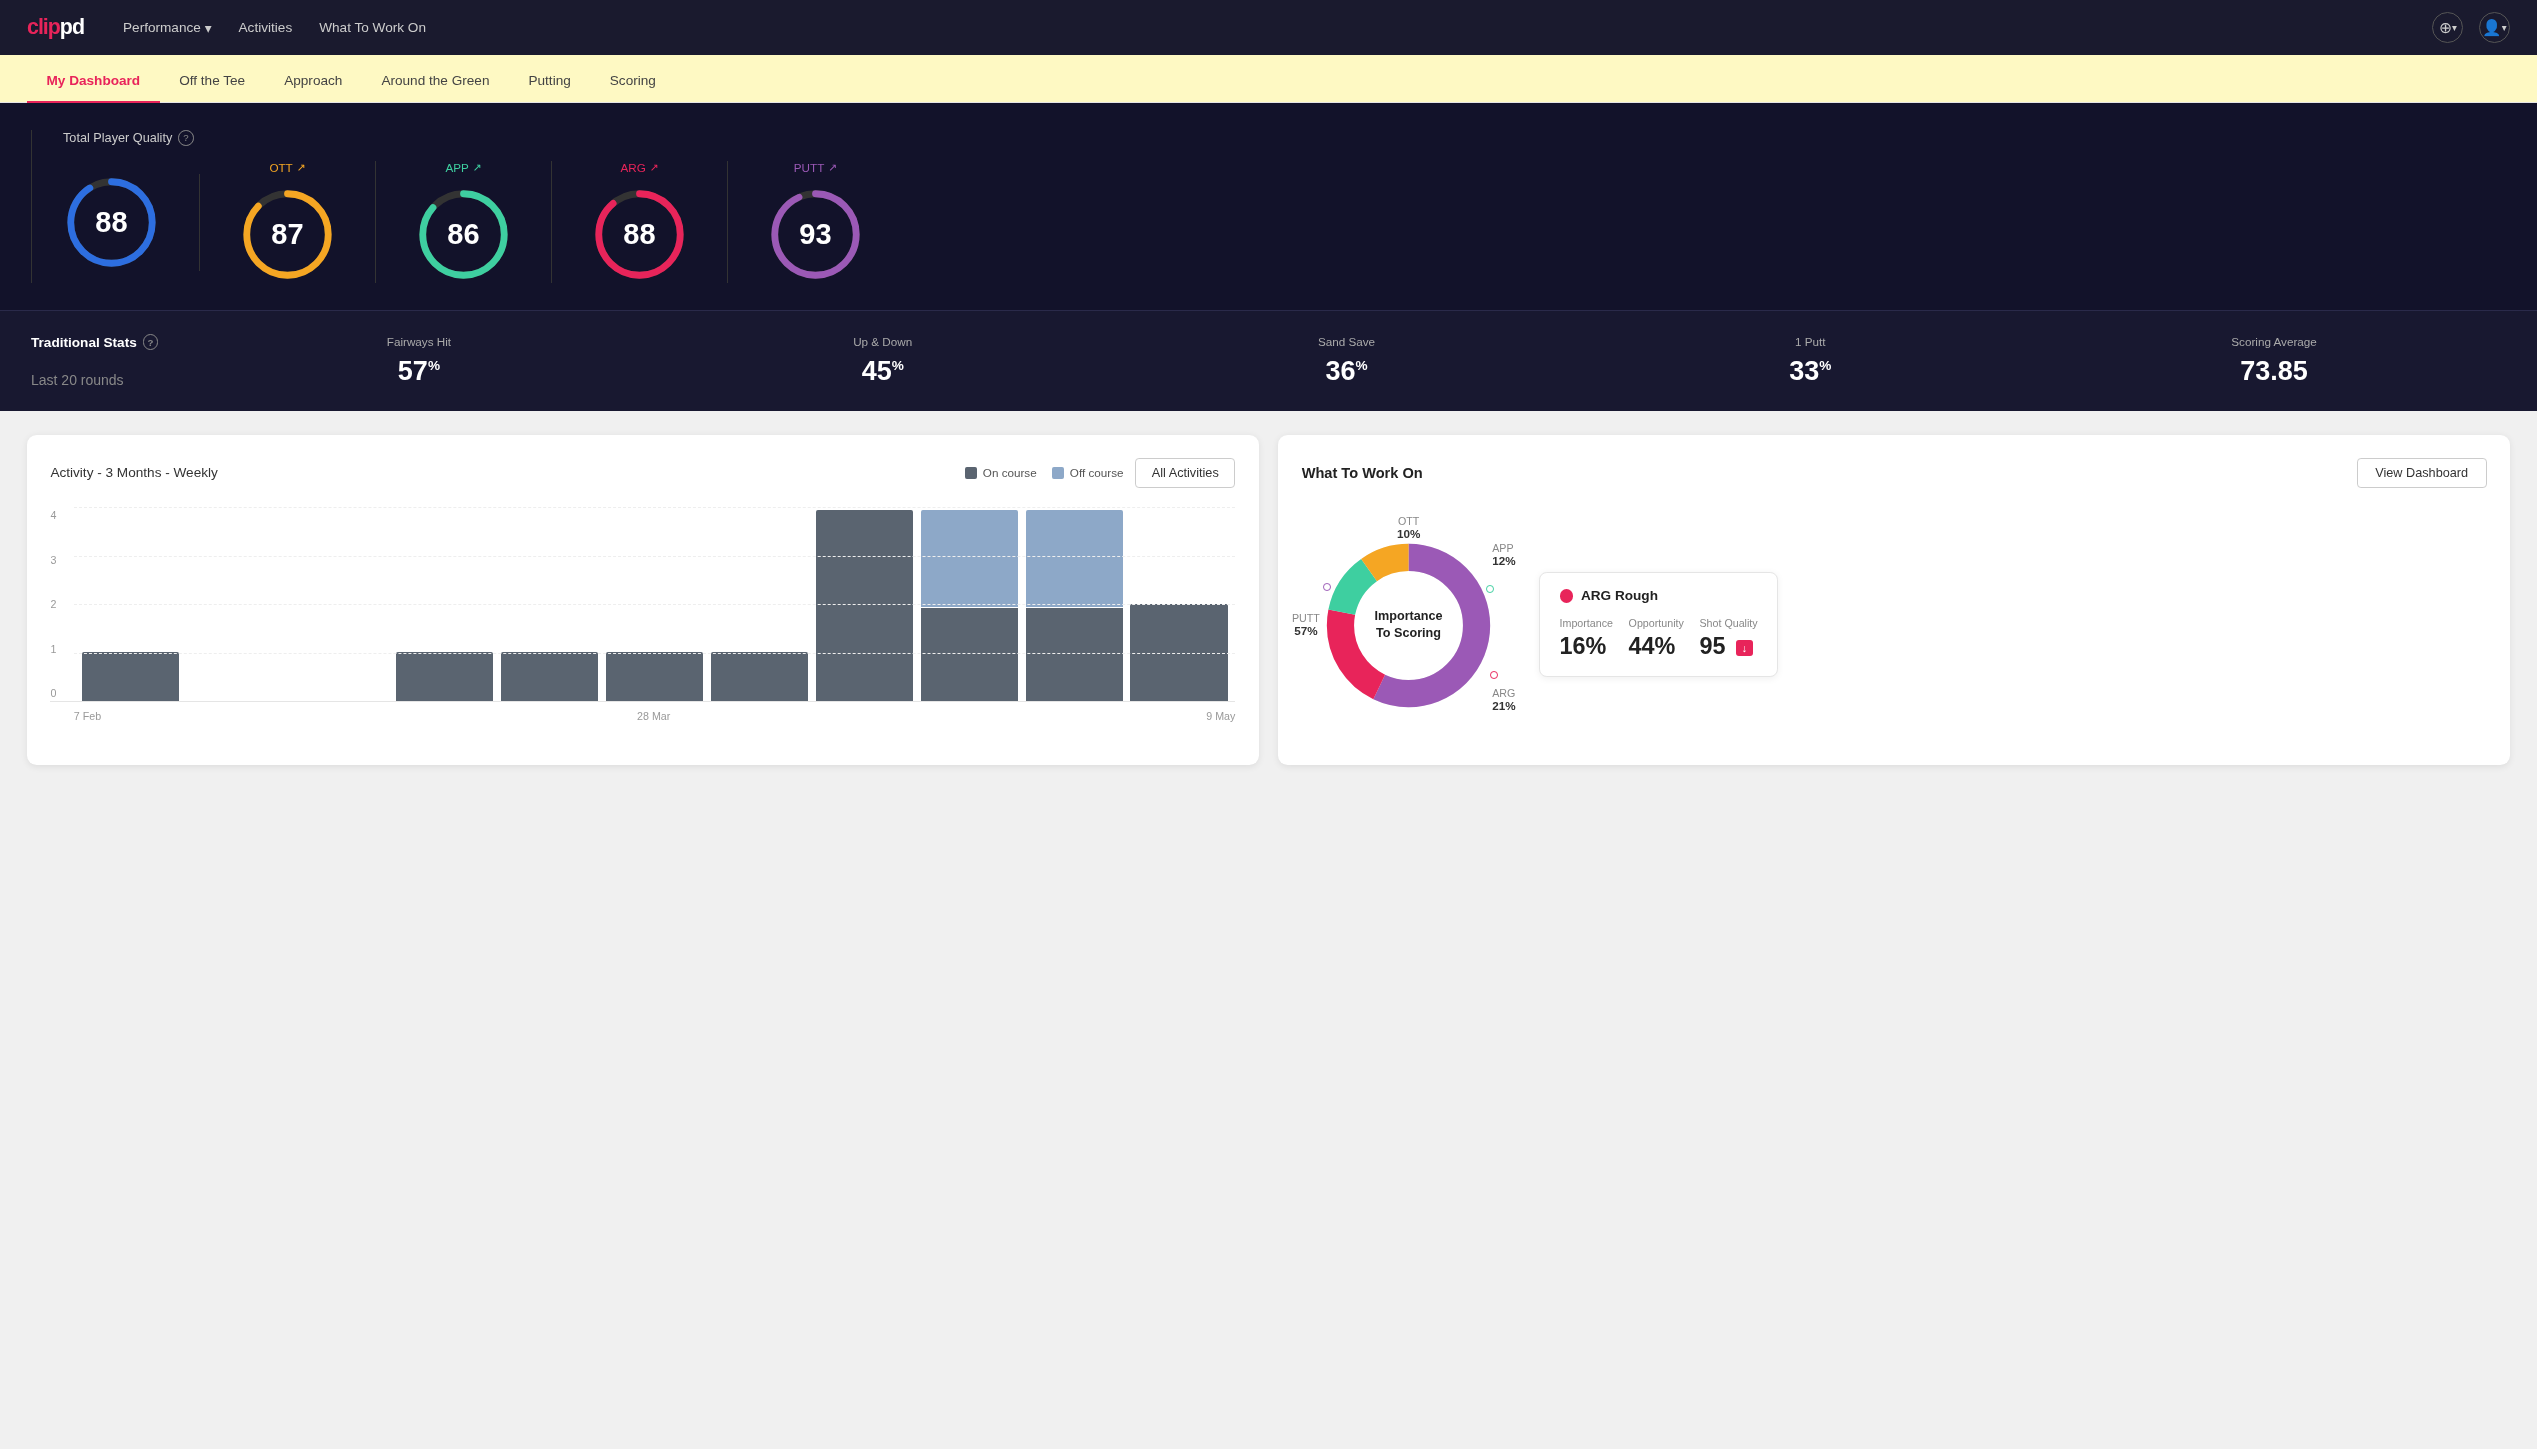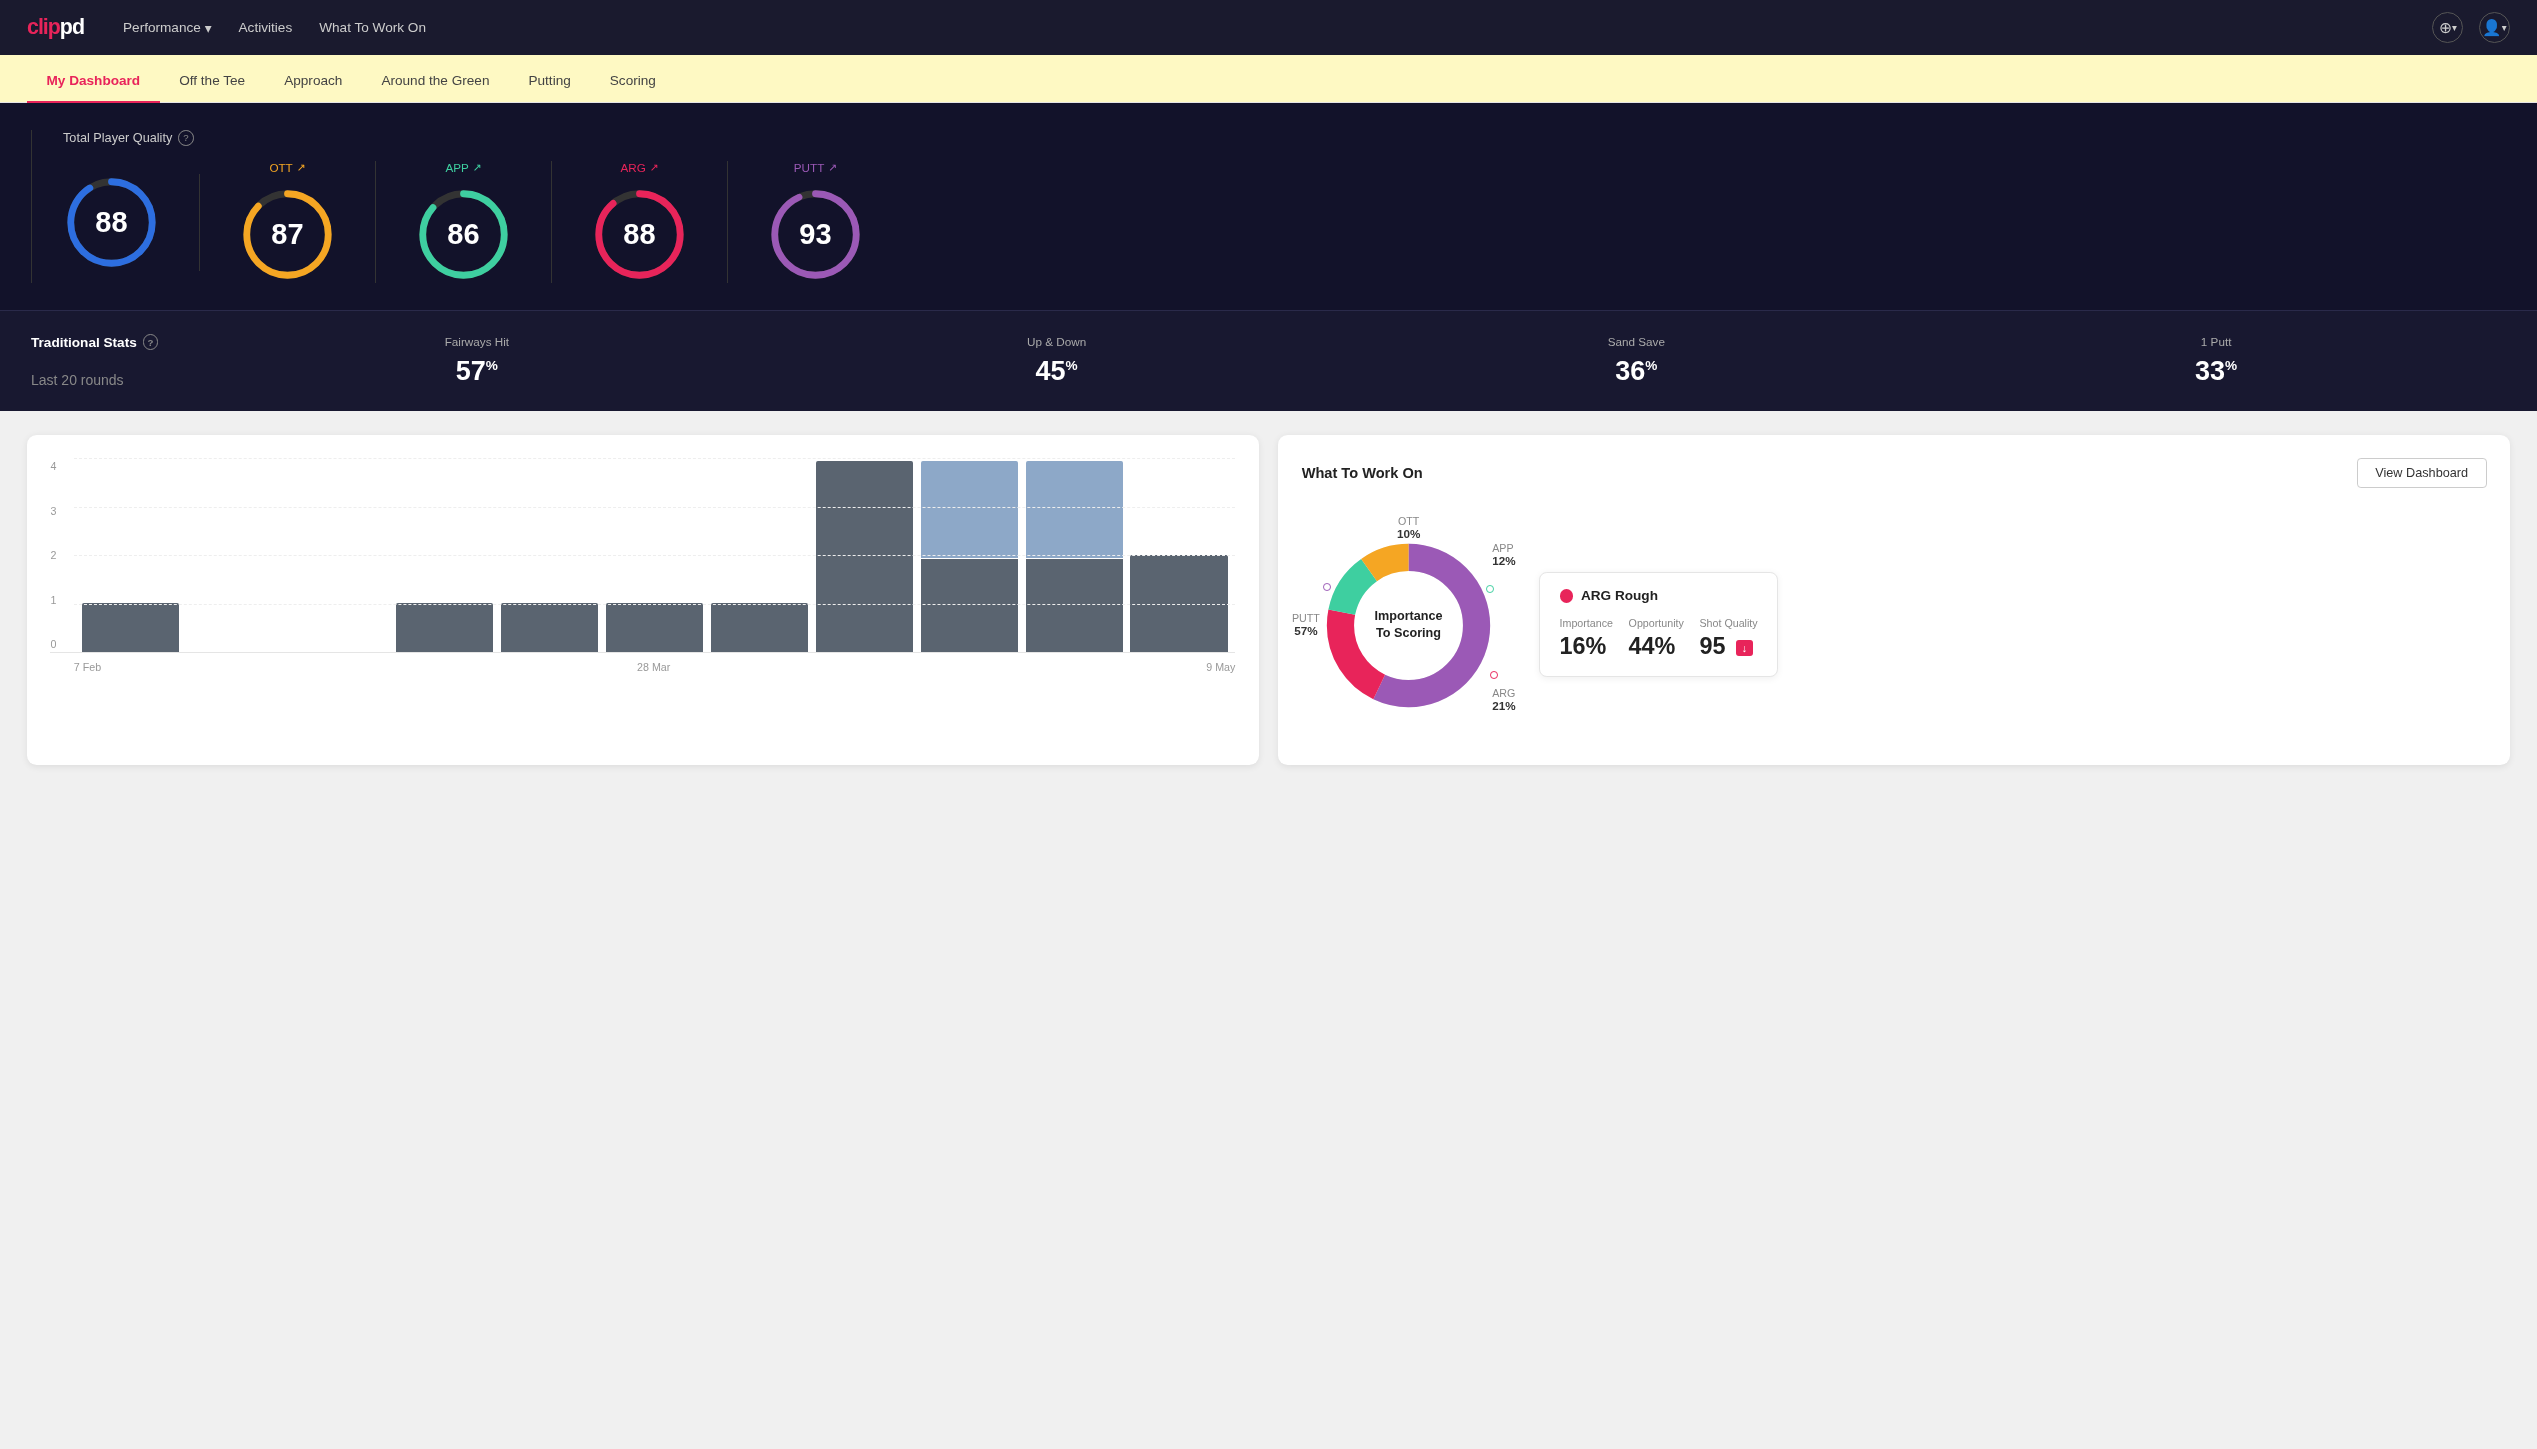--- a/index.html
+++ b/index.html
@@ -384,25 +384,45 @@
     <div class="stat-value">
       <span>36</span><sup>%</sup>
     </div>
   </div>
   <div class="stat-item">
     <div class="stat-name">1 Putt</div>
     <div class="stat-value">
       <span>33</span><sup>%</sup>
     </div>
   </div>
+  <div class="stat-item">
+    <div class="stat-name">Scoring Average</div>
+    <div class="stat-value">73.85</div>
+  </div>
 </div>
 
 <div class="cards-row">
 
   <div class="card card-left">
+    <div class="chart-header">
+      <span class="chart-title">Activity - 3 Months - Weekly</span>
+      <div style="display:flex;align-items:center;gap:11.7px;">
+        <div class="legend">
+          <div class="legend-item">
+            <div class="legend-dot" style="background:#5a6470;"></div>
+            <span>On course</span>
+          </div>
+          <div class="legend-item">
+            <div class="legend-dot" style="background:#8da8c8;"></div>
+            <span>Off course</span>
+          </div>
+        </div>
+        <button class="all-activities-btn">All Activities</button>
+      </div>
+    </div>
 
     <div style="position:relative;">
       <div style="display:flex;align-items:flex-end;gap:0;height:195px;padding-left:23.4px;border-bottom:1px solid #e5e5e5;position:relative;">
 
         <div style="position:absolute;left:0;top:0;height:100%;display:flex;flex-direction:column;justify-content:space-between;padding:1.9px 0;">
           <span style="font-size:10.7px;color:#999;">4</span>
           <span style="font-size:10.7px;color:#999;">3</span>
           <span style="font-size:10.7px;color:#999;">2</span>
           <span style="font-size:10.7px;color:#999;">1</span>
           <span style="font-size:10.7px;color:#999;">0</span>

